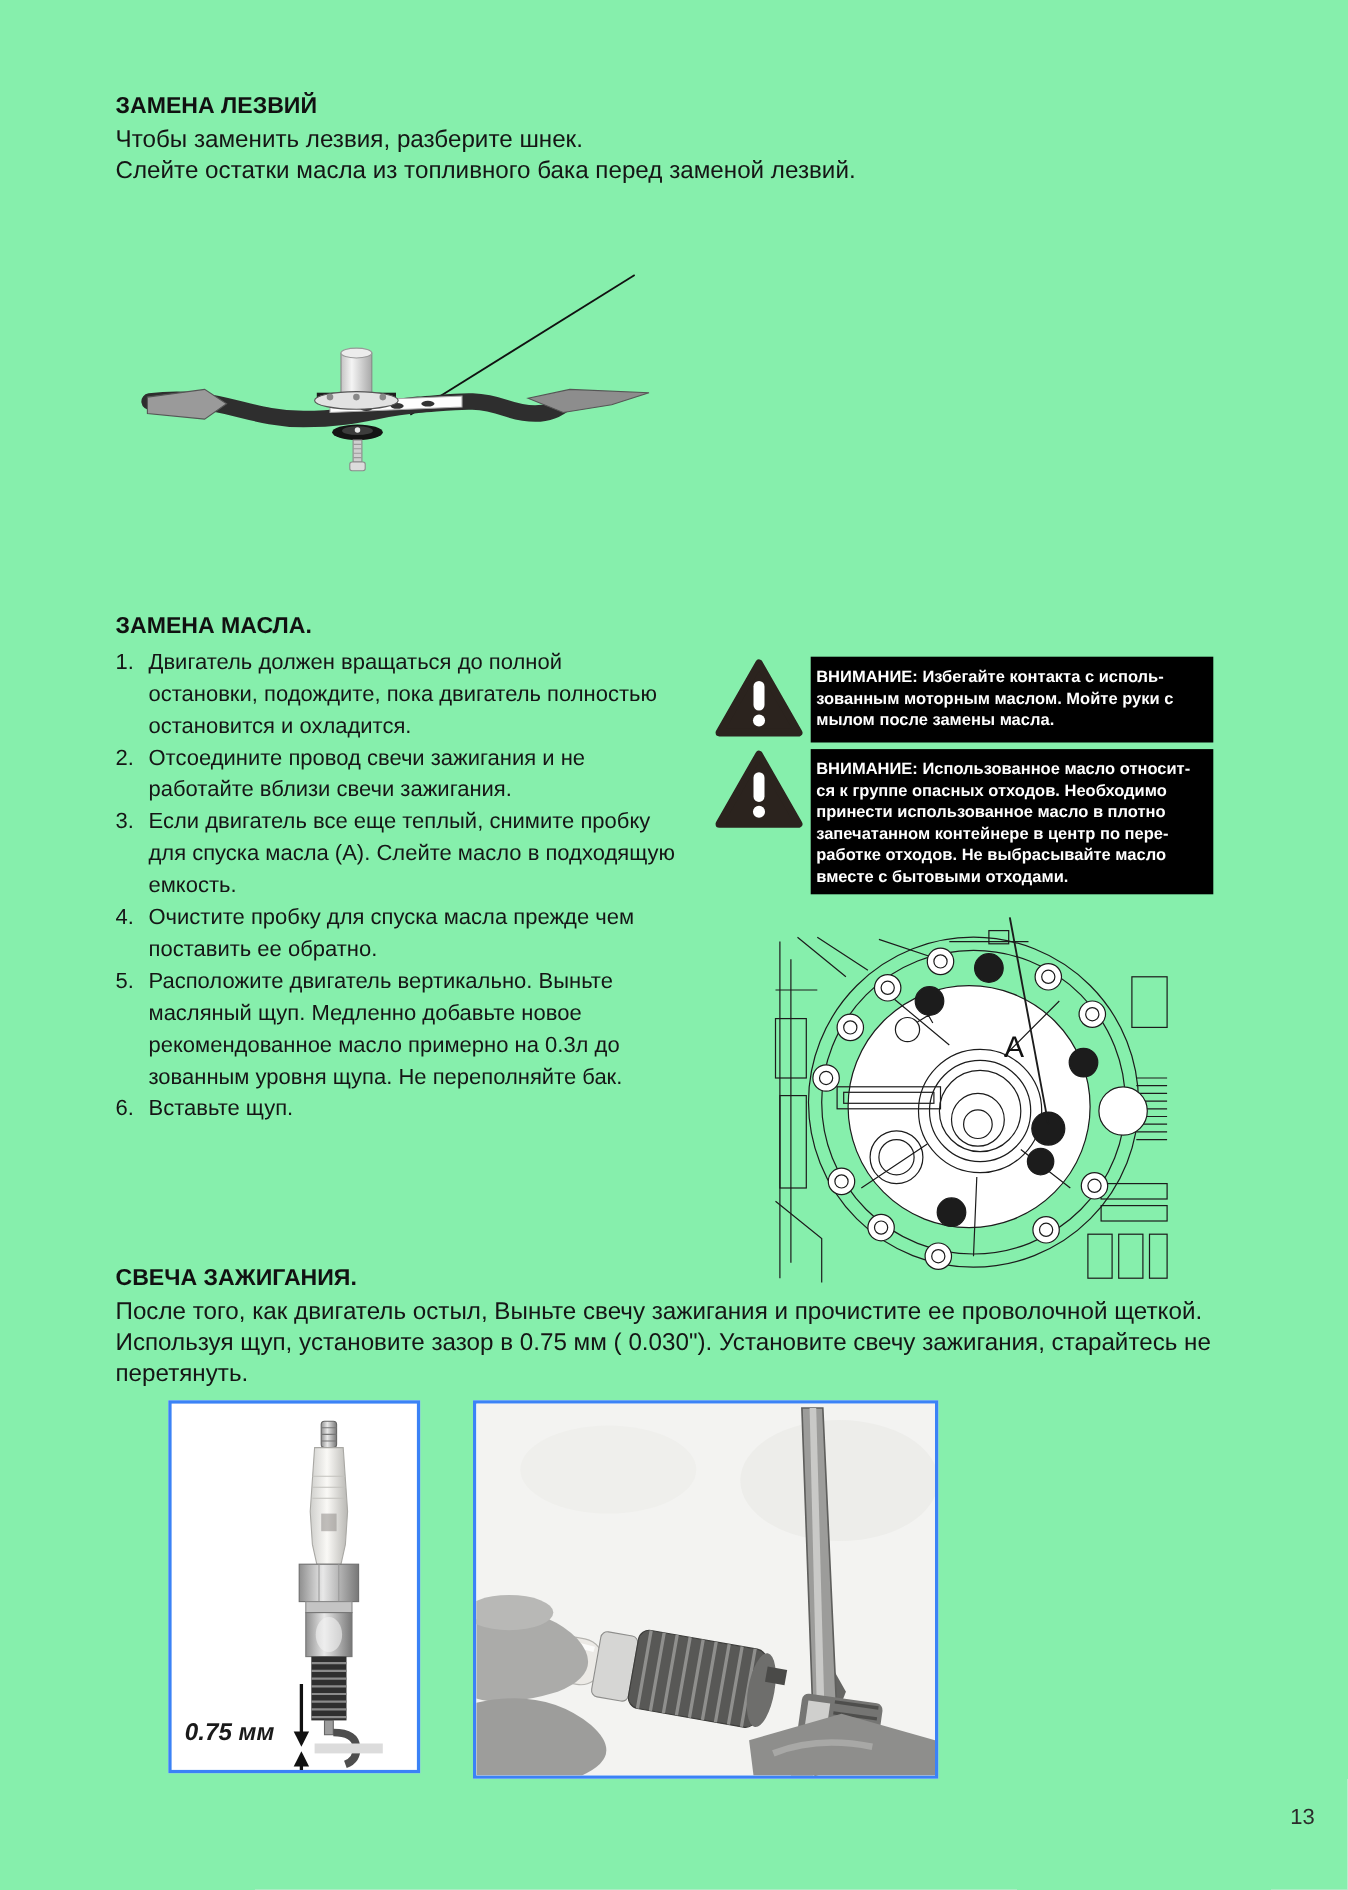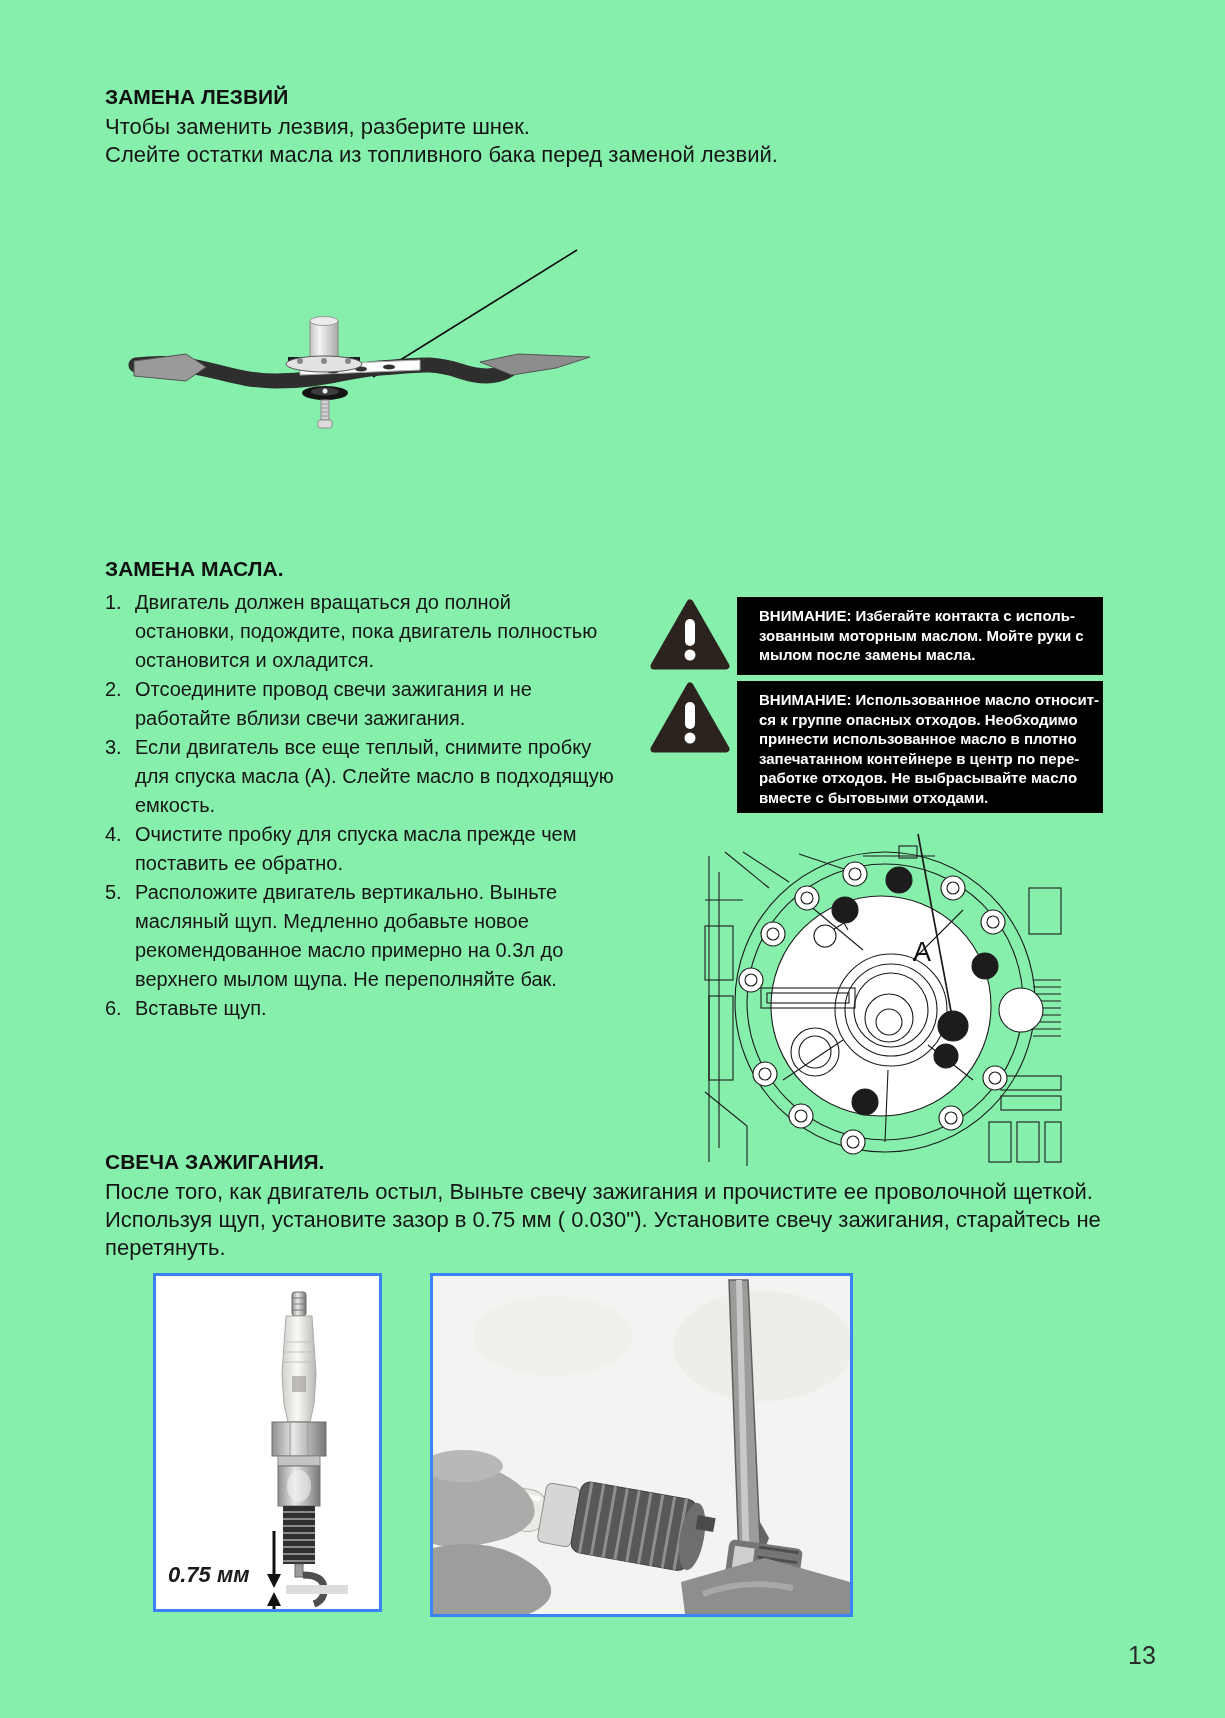--- a/index.html
+++ b/index.html
@@ -7,26 +7,26 @@
         font-family:"Liberation Sans",sans-serif;color:#151515;overflow:hidden;}
   .abs{position:absolute;}
   .sec-heading{font-size:21px;font-weight:bold;line-height:26px;margin:0 0 3px 0;color:#111;}
   .body-line{font-size:22px;line-height:28px;white-space:nowrap;}
   .bold-note .body-line{font-weight:bold;line-height:29px;letter-spacing:-0.2px;}
   .steps{font-size:20px;line-height:29px;width:540px;}
   .step{display:flex;}
   .step .num{flex:0 0 30px;}
   .sl{display:block;white-space:nowrap;}
   .warn-box{position:absolute;background:#000000;color:#ffffff;font-size:15px;font-weight:bold;
-            line-height:19.5px;padding:9px 22px;box-sizing:border-box;}
+            line-height:19.5px;padding:9px 5px;box-sizing:border-box;}
   .warn-box .wl{display:block;white-space:nowrap;}
   .tri{position:absolute;width:80px;height:74px;}
   .frame{position:absolute;border:3px solid #3b82f6;background:#fff;box-sizing:border-box;}
   .gap-label{position:absolute;left:12px;top:286px;font-size:22px;font-style:italic;font-weight:bold;color:#1a1a1a;}
-  .pageno{position:absolute;left:1128px;top:1641px;font-size:25px;color:#2b2b2b;}
+  .pageno{position:absolute;left:1173px;top:1641px;font-size:20px;color:#2b2b2b;}
   svg{display:block;}
 </style>
 </head>
 <body>
 
 <div class="page">
 
   <div class="abs" style="left:105px;top:84px;">
     <div class="sec-heading">ЗАМЕНА ЛЕЗВИЙ</div>
     <div class="body-line">Чтобы заменить лезвия, разберите шнек.</div>
@@ -101,21 +101,21 @@
           <span class="sl">Очистите пробку для спуска масла прежде чем</span>
           <span class="sl">поставить ее обратно.</span>
         </span>
     </div>
     <div class="step">
       <span class="num">5.</span>
       <span>
           <span class="sl">Расположите двигатель вертикально. Выньте</span>
           <span class="sl">масляный щуп. Медленно добавьте новое</span>
           <span class="sl">рекомендованное масло примерно на 0.3л до</span>
-          <span class="sl">верхнего мылом щупа. Не переполняйте бак.</span>
+          <span class="sl">зованным уровня щупа. Не переполняйте бак.</span>
         </span>
     </div>
     <div class="step">
       <span class="num">6.</span>
       <span>
           <span class="sl">Вставьте щуп.</span>
         </span>
     </div>
   </div>
 

